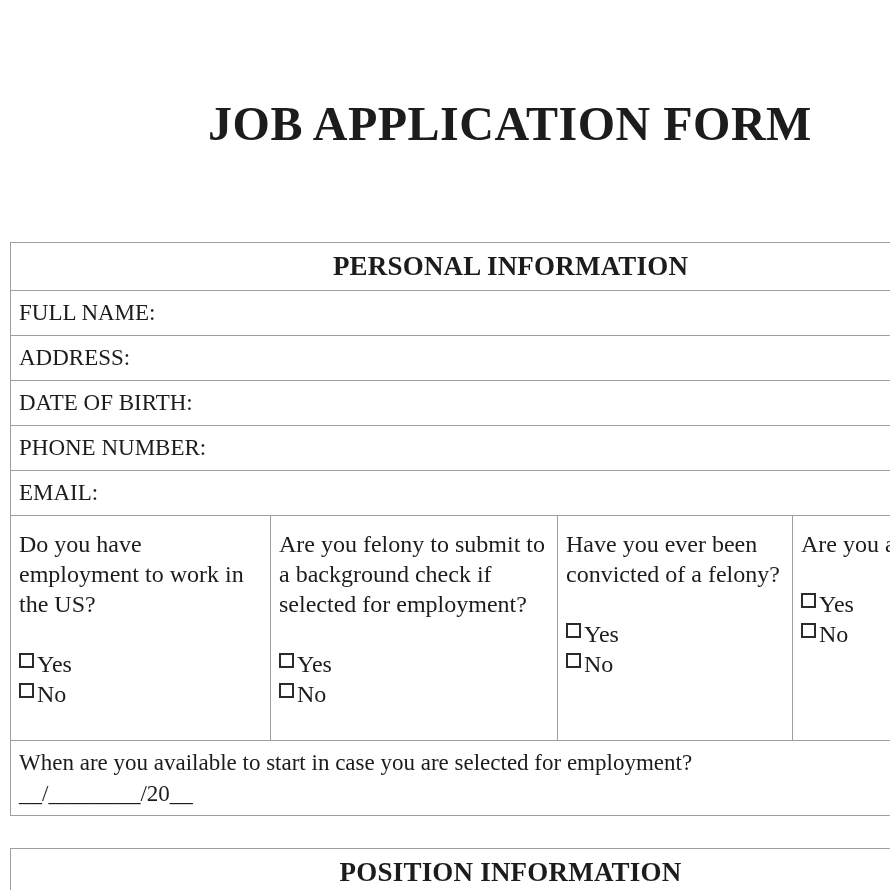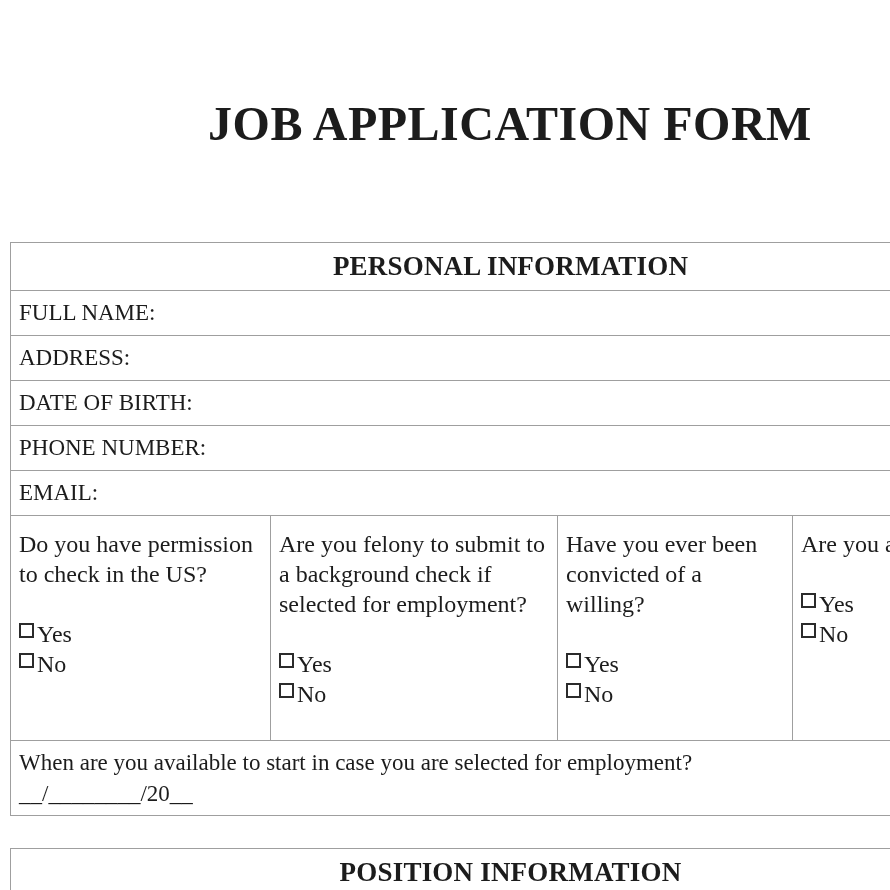--- a/index.html
+++ b/index.html
@@ -107,33 +107,33 @@
       <td class="field-cell" colspan="4">DATE OF BIRTH:</td>
     </tr>
     <tr>
       <td class="field-cell" colspan="4">PHONE NUMBER:</td>
     </tr>
     <tr>
       <td class="field-cell" colspan="4">EMAIL:</td>
     </tr>
     <tr>
       <td class="question-cell">
-        <div class="q">Do you have permission to check in the US?</div>
+        <div class="q">Do you have employment to work in the US?</div>
         <div class="spacer"></div>
         <div class="choice-line"><span class="cb"></span><span>Yes</span></div>
         <div class="choice-line"><span class="cb"></span><span>No</span></div>
       </td>
       <td class="question-cell">
         <div class="q">Are you felony to submit to a background check if selected for employment?</div>
         <div class="spacer"></div>
         <div class="choice-line"><span class="cb"></span><span>Yes</span></div>
         <div class="choice-line"><span class="cb"></span><span>No</span></div>
       </td>
       <td class="question-cell">
-        <div class="q">Have you ever been convicted of a willing?</div>
+        <div class="q">Have you ever been convicted of a felony?</div>
         <div class="spacer"></div>
         <div class="choice-line"><span class="cb"></span><span>Yes</span></div>
         <div class="choice-line"><span class="cb"></span><span>No</span></div>
       </td>
       <td class="question-cell">
         <div class="q">Are you a</div>
         <div class="spacer"></div>
         <div class="choice-line"><span class="cb"></span><span>Yes</span></div>
         <div class="choice-line"><span class="cb"></span><span>No</span></div>
       </td>

